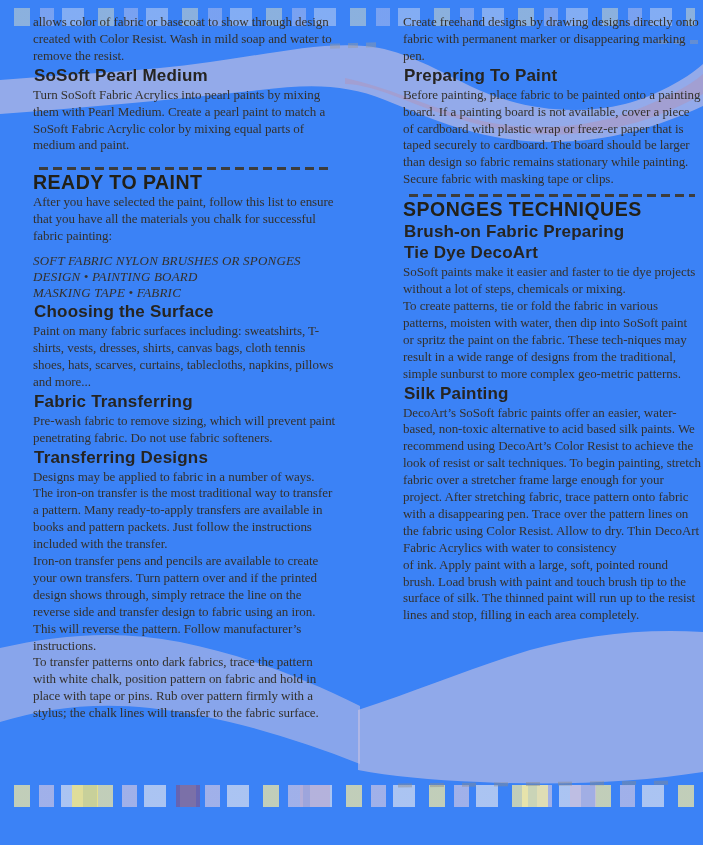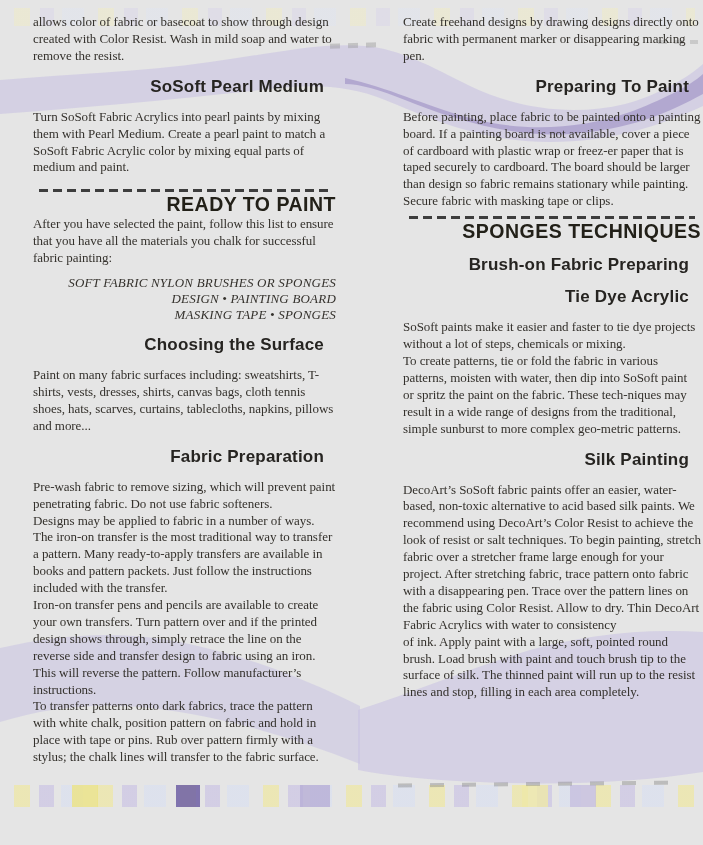--- a/index.html
+++ b/index.html
@@ -2,21 +2,21 @@
 <html><head>
 <meta charset="utf-8">
 <style>
   html,body{margin:0;padding:0;}
   body{
     width:703px;height:845px;
     background:#fdfdfc;
     overflow:hidden;
     font-family:"Liberation Serif", serif;
   }
-  .page{position:relative;width:703px;height:845px;background:#e5e5e5;overflow:hidden;}
+  .page{position:relative;width:703px;height:845px;background:#3b82f6;overflow:hidden;}
 
   
   .decor{position:absolute;inset:0;z-index:0;pointer-events:none;}
   .stripe-band{
     position:absolute;left:14px;right:8px;height:18px;
     background:repeating-linear-gradient(90deg,
       rgba(241,236,191,0.55) 0 16px,
       rgba(255,255,255,0) 16px 26px,
       rgba(214,209,234,0.50) 26px 40px,
       rgba(255,255,255,0) 40px 48px,
@@ -40,37 +40,37 @@
   .col{position:absolute;top:14px;z-index:2;color:#34312c;}
   .col-left{left:33px;width:303px;}
   .col-right{left:403px;width:298px;}
   p.body{
     margin:0;
     font:13px/16.9px "Liberation Serif", serif;
     letter-spacing:-0.05px;
     text-align:left;
   }
   h3.sub{
-    margin:12px;
+    margin:1px;
     font:700 17px/20px "Liberation Sans", sans-serif;
     letter-spacing:.2px;
-    text-align:right;
+    text-align:left;
     color:#262421;
   }
   h2.main{
     margin:0;
     font:700 19.5px/24px "Liberation Sans", sans-serif;
     letter-spacing:.5px;
-    text-align:right;
+    text-align:left;
     color:#222018;
   }
   .materials{
     font:italic 13px/16px "Liberation Serif", serif;
     letter-spacing:.2px;
-    text-align:right;
+    text-align:left;
     color:#34312c;
   }
   .materials div{white-space:nowrap;}
   .divider{
     height:3px;margin:0 6px;
     background:repeating-linear-gradient(90deg,#3d3d3d 0 9px,transparent 9px 14px);
   }
   .mt4{margin-top:4px;} .mt6{margin-top:6px;} .mt8{margin-top:8px;}
   .mt10{margin-top:10px;} .mt13{margin-top:13px;} .mt15{margin-top:15px;}
   .mt17{margin-top:17px;}
@@ -110,47 +110,48 @@
     <p class="body mt4">Turn SoSoft Fabric Acrylics into pearl paints by mixing them with Pearl Medium. Create a pearl paint to match a SoSoft Fabric Acrylic color by mixing equal parts of medium and paint.</p>
 
     <div class="divider mt13"></div>
 
     <h2 class="main mt13">READY TO PAINT</h2>
     <p class="body mt4">After you have selected the paint, follow this list to ensure that you have all the materials you chalk for successful fabric painting:</p>
 
     <div class="materials mt8">
       <div>SOFT FABRIC NYLON BRUSHES OR SPONGES</div>
       <div>DESIGN • PAINTING BOARD</div>
-      <div>MASKING TAPE • SPONGES</div>
+      <div>MASKING TAPE • FABRIC</div>
     </div>
 
     <h3 class="sub mt17">Choosing the Surface</h3>
     <p class="body mt4">Paint on many fabric surfaces including: sweatshirts, T-shirts, vests, dresses, shirts, canvas bags, cloth tennis shoes, hats, scarves, curtains, tablecloths, napkins, pillows and more...</p>
 
-    <h3 class="sub mt10">Fabric Preparation</h3>
+    <h3 class="sub mt10">Fabric Transferring</h3>
     <p class="body mt4">Pre-wash fabric to remove sizing, which will prevent paint penetrating fabric. Do not use fabric softeners.</p>
 
+    <h3 class="sub mt10">Transferring Designs</h3>
     <p class="body mt4">Designs may be applied to fabric in a number of ways. The iron-on transfer is the most traditional way to transfer a pattern. Many ready-to-apply transfers are available in books and pattern packets. Just follow the instructions included with the transfer.</p>
     <p class="body mt8">Iron-on transfer pens and pencils are available to create your own transfers. Turn pattern over and if the printed design shows through, simply retrace the line on the reverse side and transfer design to fabric using an iron. This will reverse the pattern. Follow manufacturer’s instructions.</p>
     <p class="body mt8">To transfer patterns onto dark fabrics, trace the pattern with white chalk, position pattern on fabric and hold in place with tape or pins. Rub over pattern firmly with a stylus; the chalk lines will transfer to the fabric surface.</p>
   </div>
 
   <div class="col col-right">
     <p class="body">Create freehand designs by drawing designs directly onto fabric with permanent marker or disappearing marking pen.</p>
 
     <h3 class="sub mt17">Preparing To Paint</h3>
     <p class="body mt4">Before painting, place fabric to be painted onto a painting board. If a painting board is not available, cover a piece of cardboard with plastic wrap or freez-er paper that is taped securely to cardboard. The board should be larger than design so fabric remains stationary while painting. Secure fabric with masking tape or clips.</p>
 
     <div class="divider mt6"></div>
 
     <h2 class="main mt15">SPONGES TECHNIQUES</h2>
 
     <h3 class="sub mt13">Brush-on Fabric Preparing</h3>
 
-    <h3 class="sub mt13">Tie Dye Acrylic</h3>
+    <h3 class="sub mt13">Tie Dye DecoArt</h3>
     <p class="body mt4">SoSoft paints make it easier and faster to tie dye projects without a lot of steps, chemicals or mixing.</p>
     <p class="body mt10">To create patterns, tie or fold the fabric in various patterns, moisten with water, then dip into SoSoft paint or spritz the paint on the fabric. These tech-niques may result in a wide range of designs from the traditional, simple sunburst to more complex geo-metric patterns.</p>
 
     <h3 class="sub mt15">Silk Painting</h3>
     <p class="body mt4">DecoArt’s SoSoft fabric paints offer an easier, water-based, non-toxic alternative to acid based silk paints. We recommend using DecoArt’s Color Resist to achieve the look of resist or salt techniques. To begin painting, stretch fabric over a stretcher frame large enough for your project. After stretching fabric, trace pattern onto fabric with a disappearing pen. Trace over the pattern lines on the fabric using Color Resist. Allow to dry. Thin DecoArt Fabric Acrylics with water to consistency</p>
     <p class="body">of ink. Apply paint with a large, soft, pointed round brush.  Load brush with paint and touch brush tip to the surface of silk. The thinned paint will run up to the resist lines and stop, filling in each area completely.</p>
   </div>
 
 </div>
 

